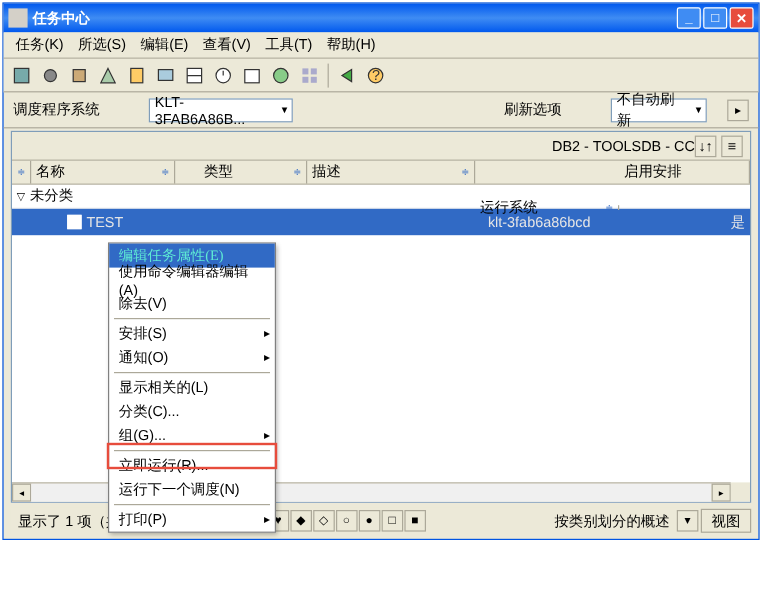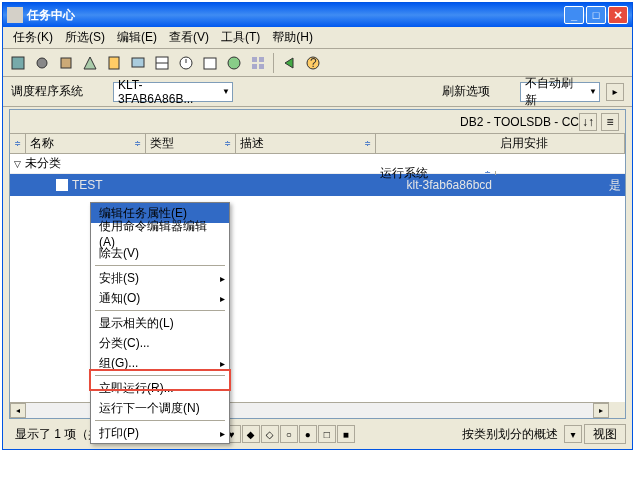--- a/index.html
+++ b/index.html
@@ -10,35 +10,35 @@
 .titlebar-text { flex: 1; }
 .titlebar-buttons { display: flex; gap: 2px; }
 .tbtn { width: 20px; height: 18px; border: 1px solid #fff; background: #3f8cf3; color: #fff; display: flex; align-items: center; justify-content: center; font-size: 11px; cursor: pointer; border-radius: 2px; }
 .tbtn.close { background: #e74c3c; }
 .menubar { height: 22px; background: #ece9d8; display: flex; align-items: center; padding: 0 4px; border-bottom: 1px solid #aca899; }
 .menuitem { padding: 2px 6px; cursor: pointer; }
 .toolbar { height: 28px; background: #ece9d8; display: flex; align-items: center; padding: 0 4px; border-bottom: 1px solid #aca899; gap: 2px; }
 .tool-btn { width: 22px; height: 22px; border: 1px solid transparent; display: flex; align-items: center; justify-content: center; cursor: pointer; }
 .tool-sep { width: 1px; height: 20px; background: #aca899; margin: 0 2px; }
 .tool-icon { width: 16px; height: 16px; }
-.config-row { height: 30px; display: flex; align-items: center; padding: 0 8px; gap: 6px; border-bottom: 1px solid #aca899; }
+.config-row { height: 30px; display: flex; align-items: center; padding: 0 8px; gap: 17px; border-bottom: 1px solid #aca899; }
 .config-row .spacer { flex: 1; }
 .dropdown { height: 20px; border: 1px solid #7f9db9; background: #fff; padding: 0 18px 0 4px; position: relative; display: inline-flex; align-items: center; cursor: pointer; margin-left: 24px; }
 .dropdown::after { content: "▼"; position: absolute; right: 2px; font-size: 8px; color: #000; }
 .content-area { position: absolute; top: 106px; left: 6px; right: 6px; bottom: 30px; border: 1px solid #7f9db9; background: #fff; text-align: right; }
 .path-row { height: 24px; border-bottom: 1px solid #aca899; display: flex; align-items: center; padding: 0 6px; background: #ece9d8; }
 .path-text { flex: 1; }
 .path-icons { display: flex; gap: 4px; }
 .path-ibtn { width: 18px; height: 18px; border: 1px solid #aca899; background: #ece9d8; cursor: pointer; display: flex; align-items: center; justify-content: center; }
 .table-header { height: 20px; display: flex; background: #ece9d8; border-bottom: 1px solid #aca899; }
 .th { border-right: 1px solid #aca899; padding: 2px 4px; display: flex; align-items: center; cursor: pointer; position: relative; }
 .th .sort { font-size: 8px; color: #316ac5; margin-left: auto; }
 .th0 { width: 16px; }
 .th1 { width: 120px; }
-.th2 { width: 90px; }
+.th2 { width: 90px; margin-left: 20px; }
 .th3 { width: 140px; }
 .th4 { width: 120px; margin-top: 37px; }
 .th5 { flex: 1; }
 .group-row { height: 20px; display: flex; align-items: center; padding: 0 4px; background: #fff; border-bottom: 1px solid #eee; color: #000; }
 .group-arrow { font-size: 9px; color: #000; margin-right: 4px; }
 .selected-row { height: 22px; background: #316ac5; color: #e5e5e5; display: flex; align-items: center; }
 .cell { padding: 0 4px; overflow: hidden; white-space: nowrap; }
 .c0 { width: 16px; }
 .c1 { width: 120px; padding-left: 30px; display: flex; align-items: center; gap: 4px; }
 .c2 { width: 90px; }
@@ -51,21 +51,21 @@
 .sb-track { flex: 1; background: #f0f0f0; }
 .scrollbar-corner { position: absolute; bottom: 0; right: 0; width: 16px; height: 16px; background: #ece9d8; }
 .status-row { position: absolute; bottom: 4px; left: 6px; right: 6px; height: 22px; display: flex; align-items: center; gap: 2px; background: #ece9d8; }
 .status-text { padding: 0 6px; }
 .status-icons { display: flex; gap: 1px; margin-left: 20px; }
 .sicon { width: 18px; height: 18px; border: 1px solid #aca899; background: #ece9d8; cursor: pointer; display: flex; align-items: center; justify-content: center; font-size: 10px; }
 .status-label { margin-left: auto; padding: 0 4px; }
 .footer-btn { height: 20px; padding: 0 8px; border: 1px solid #aca899; background: #ece9d8; cursor: pointer; }
 .context-menu { position: absolute; top: 202px; left: 90px; width: 140px; background: #fff; border: 1px solid #808080; box-shadow: 2px 2px 4px rgba(0,0,0,0.3); z-index: 100; }
 .ctx-item { height: 20px; display: flex; align-items: center; padding: 0 18px 0 8px; cursor: pointer; position: relative; }
-.ctx-item.selected { background: #316ac5; color: #000000; }
+.ctx-item.selected { background: #316ac5; color: #5eead4; font-family: Liberation Serif, serif; }
 .ctx-item.has-sub::after { content: "▸"; position: absolute; right: 4px; font-size: 10px; }
 .ctx-sep { height: 1px; background: #aca899; margin: 2px 4px; }
 .ctx-highlight { border: 2px solid #e74c3c; position: absolute; top: 369px; left: 89px; width: 142px; height: 22px; z-index: 101; pointer-events: none; }
 svg { display: block; }
 </style>
 </head>
 <body>
 
 <div class="window">
   <div class="titlebar">

